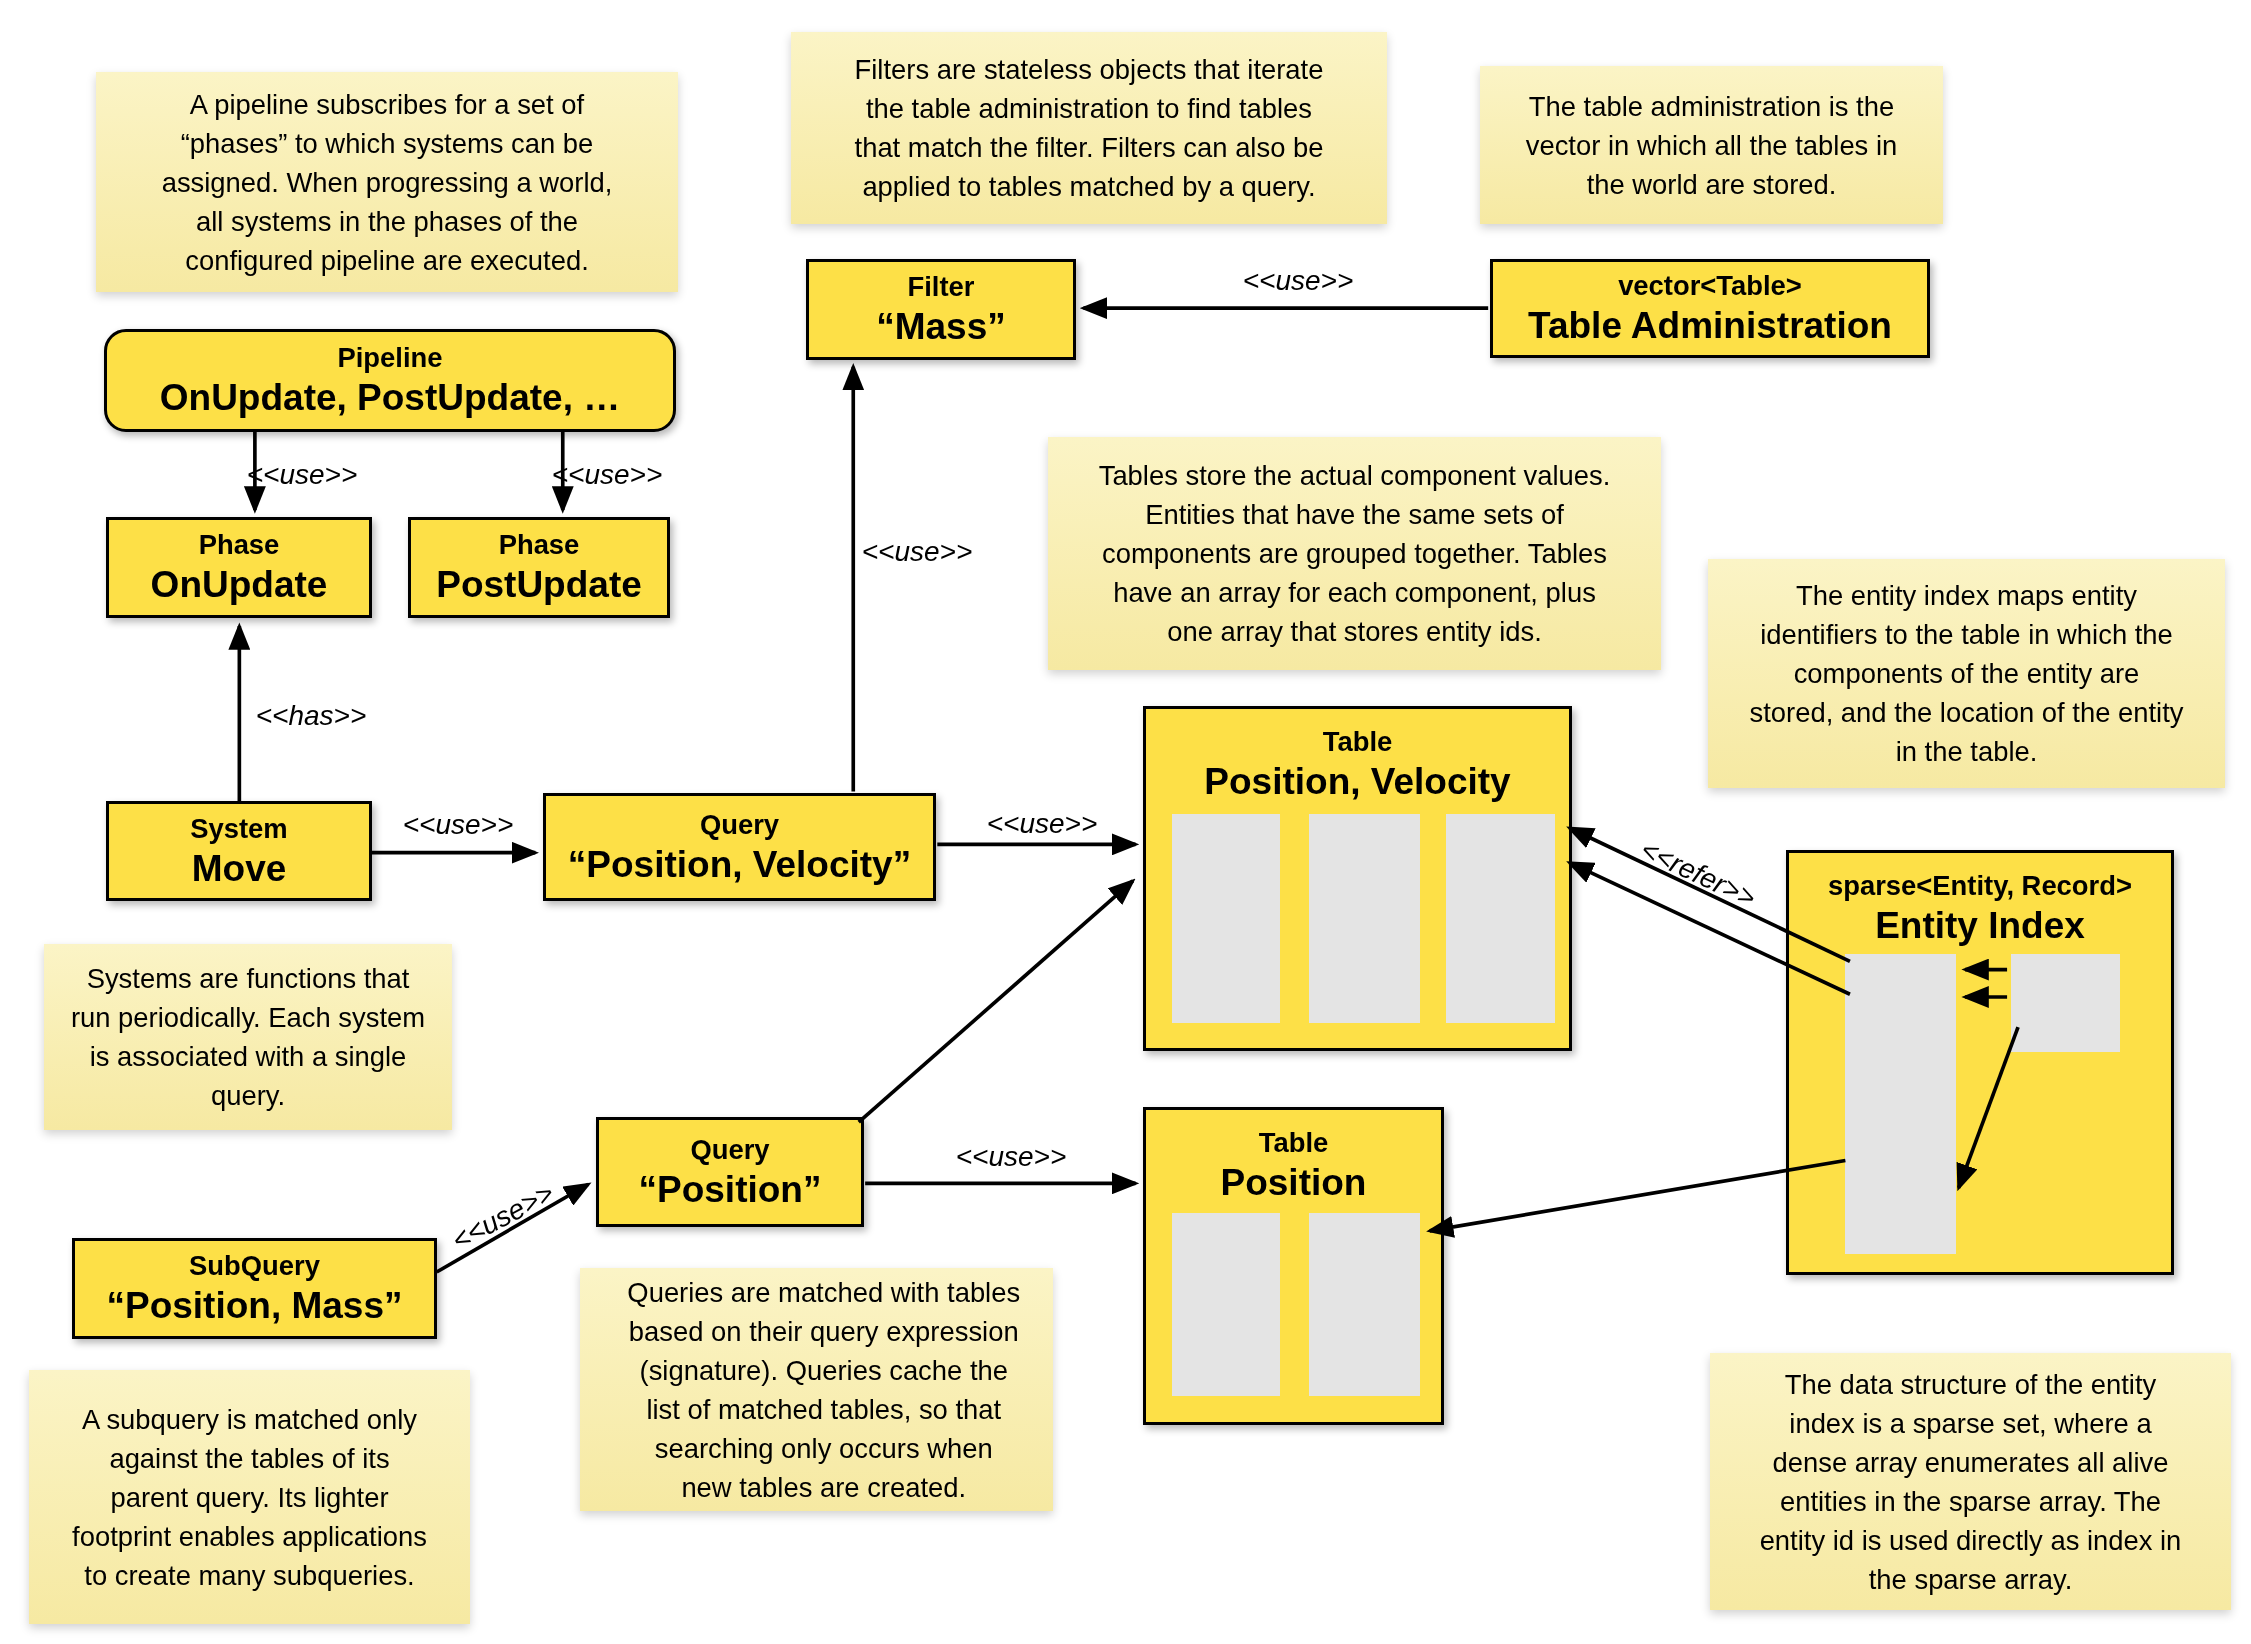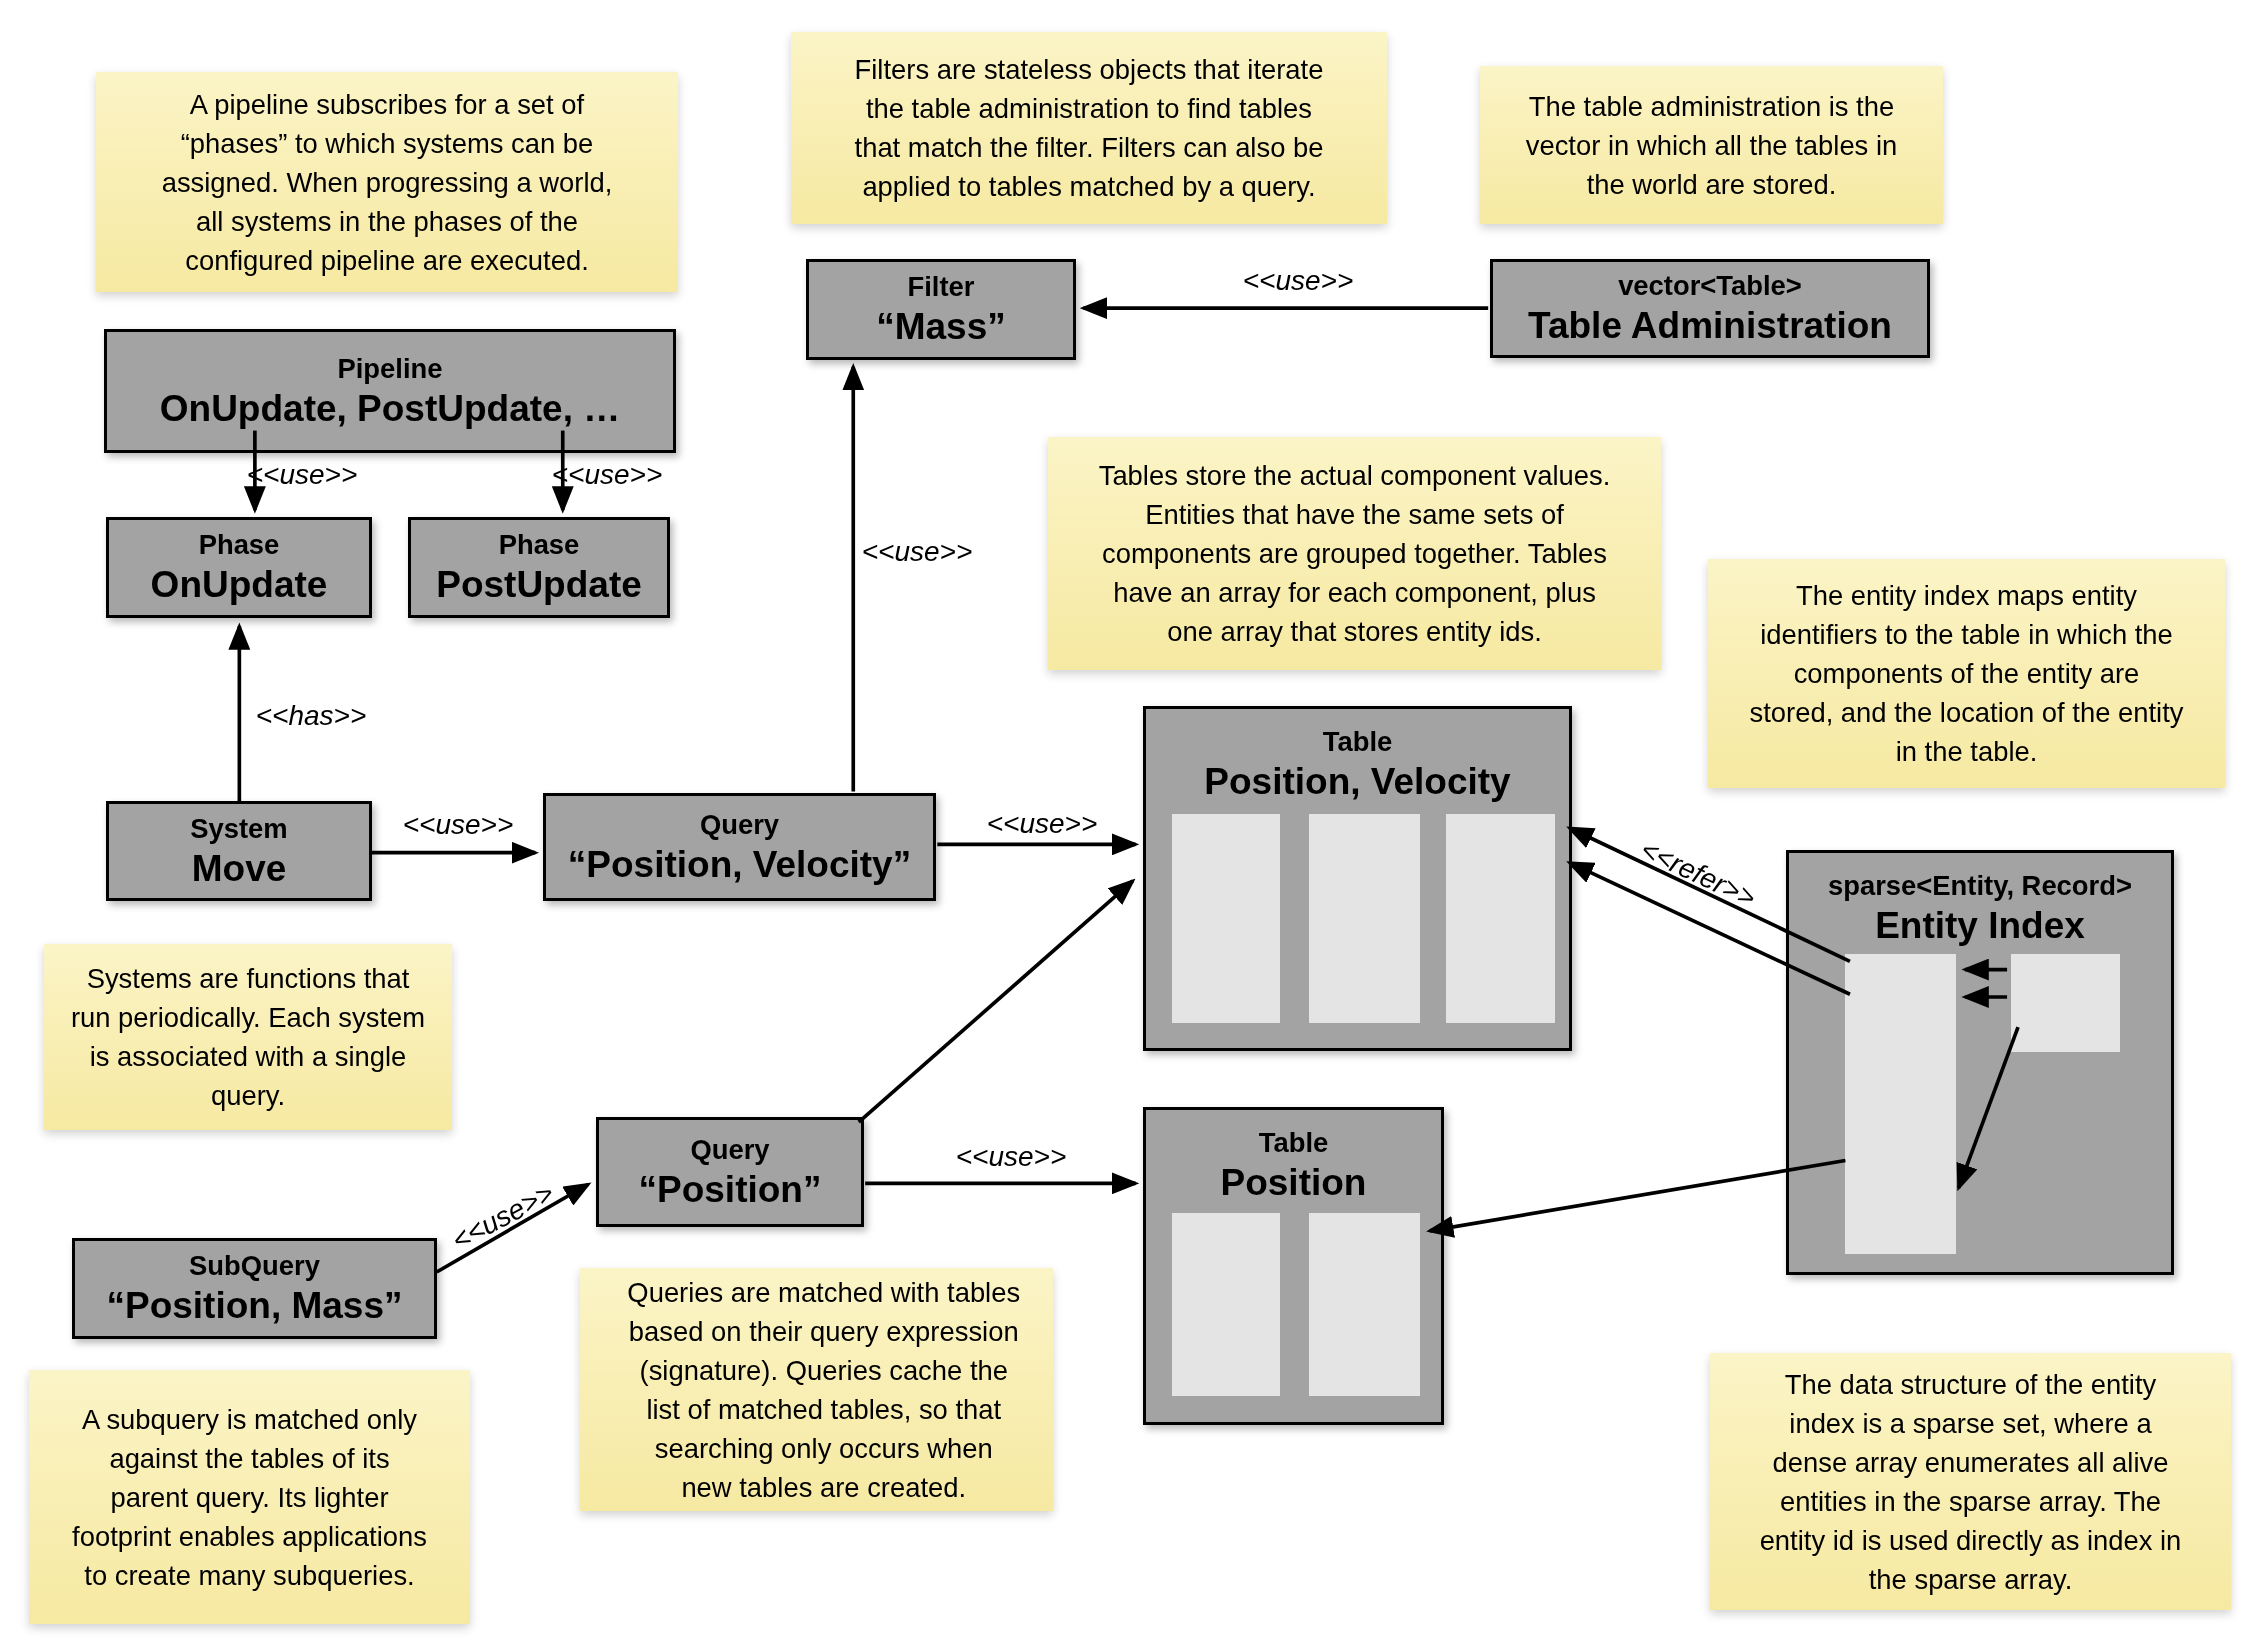--- a/index.html
+++ b/index.html
@@ -7,21 +7,21 @@
   #diagram{position:absolute;inset:0;width:2251px;height:1645px;}
   .note{
     position:absolute;z-index:1;box-sizing:border-box;
     background:linear-gradient(180deg,#fbf4c6 0%,#f6e9a2 100%);
     box-shadow:0 3.7px 9.1px rgba(0,0,0,0.18);
     display:flex;flex-direction:column;align-items:center;justify-content:center;
     text-align:center;font-size:27.4px;line-height:39px;padding:7.3px 5.5px;
   }
   .nline{white-space:nowrap;}
   .box{
-    position:absolute;z-index:2;box-sizing:border-box;background:#a3a3a3;
+    position:absolute;z-index:2;box-sizing:border-box;background:#fde047;
     border:3.7px solid #000;box-shadow:2.7px 3.7px 7.3px rgba(0,0,0,0.28);
     display:flex;flex-direction:column;align-items:center;justify-content:center;
     text-align:center;
   }
   .box.top{justify-content:flex-start;padding-top:14.6px;}
   .stereo{font-weight:bold;font-size:27.4px;line-height:35px;white-space:nowrap;}
   .bname{font-weight:bold;font-size:37px;line-height:46px;white-space:nowrap;}
   .gray{position:absolute;z-index:3;background:#e4e4e4;}
   .lbl{
     position:absolute;z-index:4;font-style:italic;font-size:28px;white-space:nowrap;
@@ -110,21 +110,21 @@
       <div class="nline">to create many subqueries.</div>
     </div>
     <div class="note" style="left: 1710px; top: 1353px; width: 521px; height: 257px;">
       <div class="nline">The data structure of the entity</div>
       <div class="nline">index is a sparse set, where a</div>
       <div class="nline">dense array enumerates all alive</div>
       <div class="nline">entities in the sparse array. The</div>
       <div class="nline">entity id is used directly as index in</div>
       <div class="nline">the sparse array.</div>
     </div>
-    <div class="box" style="left: 104px; top: 329px; width: 572px; height: 124px;">
+    <div class="box" style="left: 104px; top: 329px; width: 572px; height: 103px; border-radius: 22px;">
       <div class="stereo">Pipeline</div>
       <div class="bname">OnUpdate, PostUpdate, …</div>
     </div>
     <div class="box" style="left: 806px; top: 259px; width: 270px; height: 101px;">
       <div class="stereo">Filter</div>
       <div class="bname">“Mass”</div>
     </div>
     <div class="box" style="left: 1490px; top: 259px; width: 440px; height: 99px;">
       <div class="stereo">vector&lt;Table&gt;</div>
       <div class="bname">Table Administration</div>

